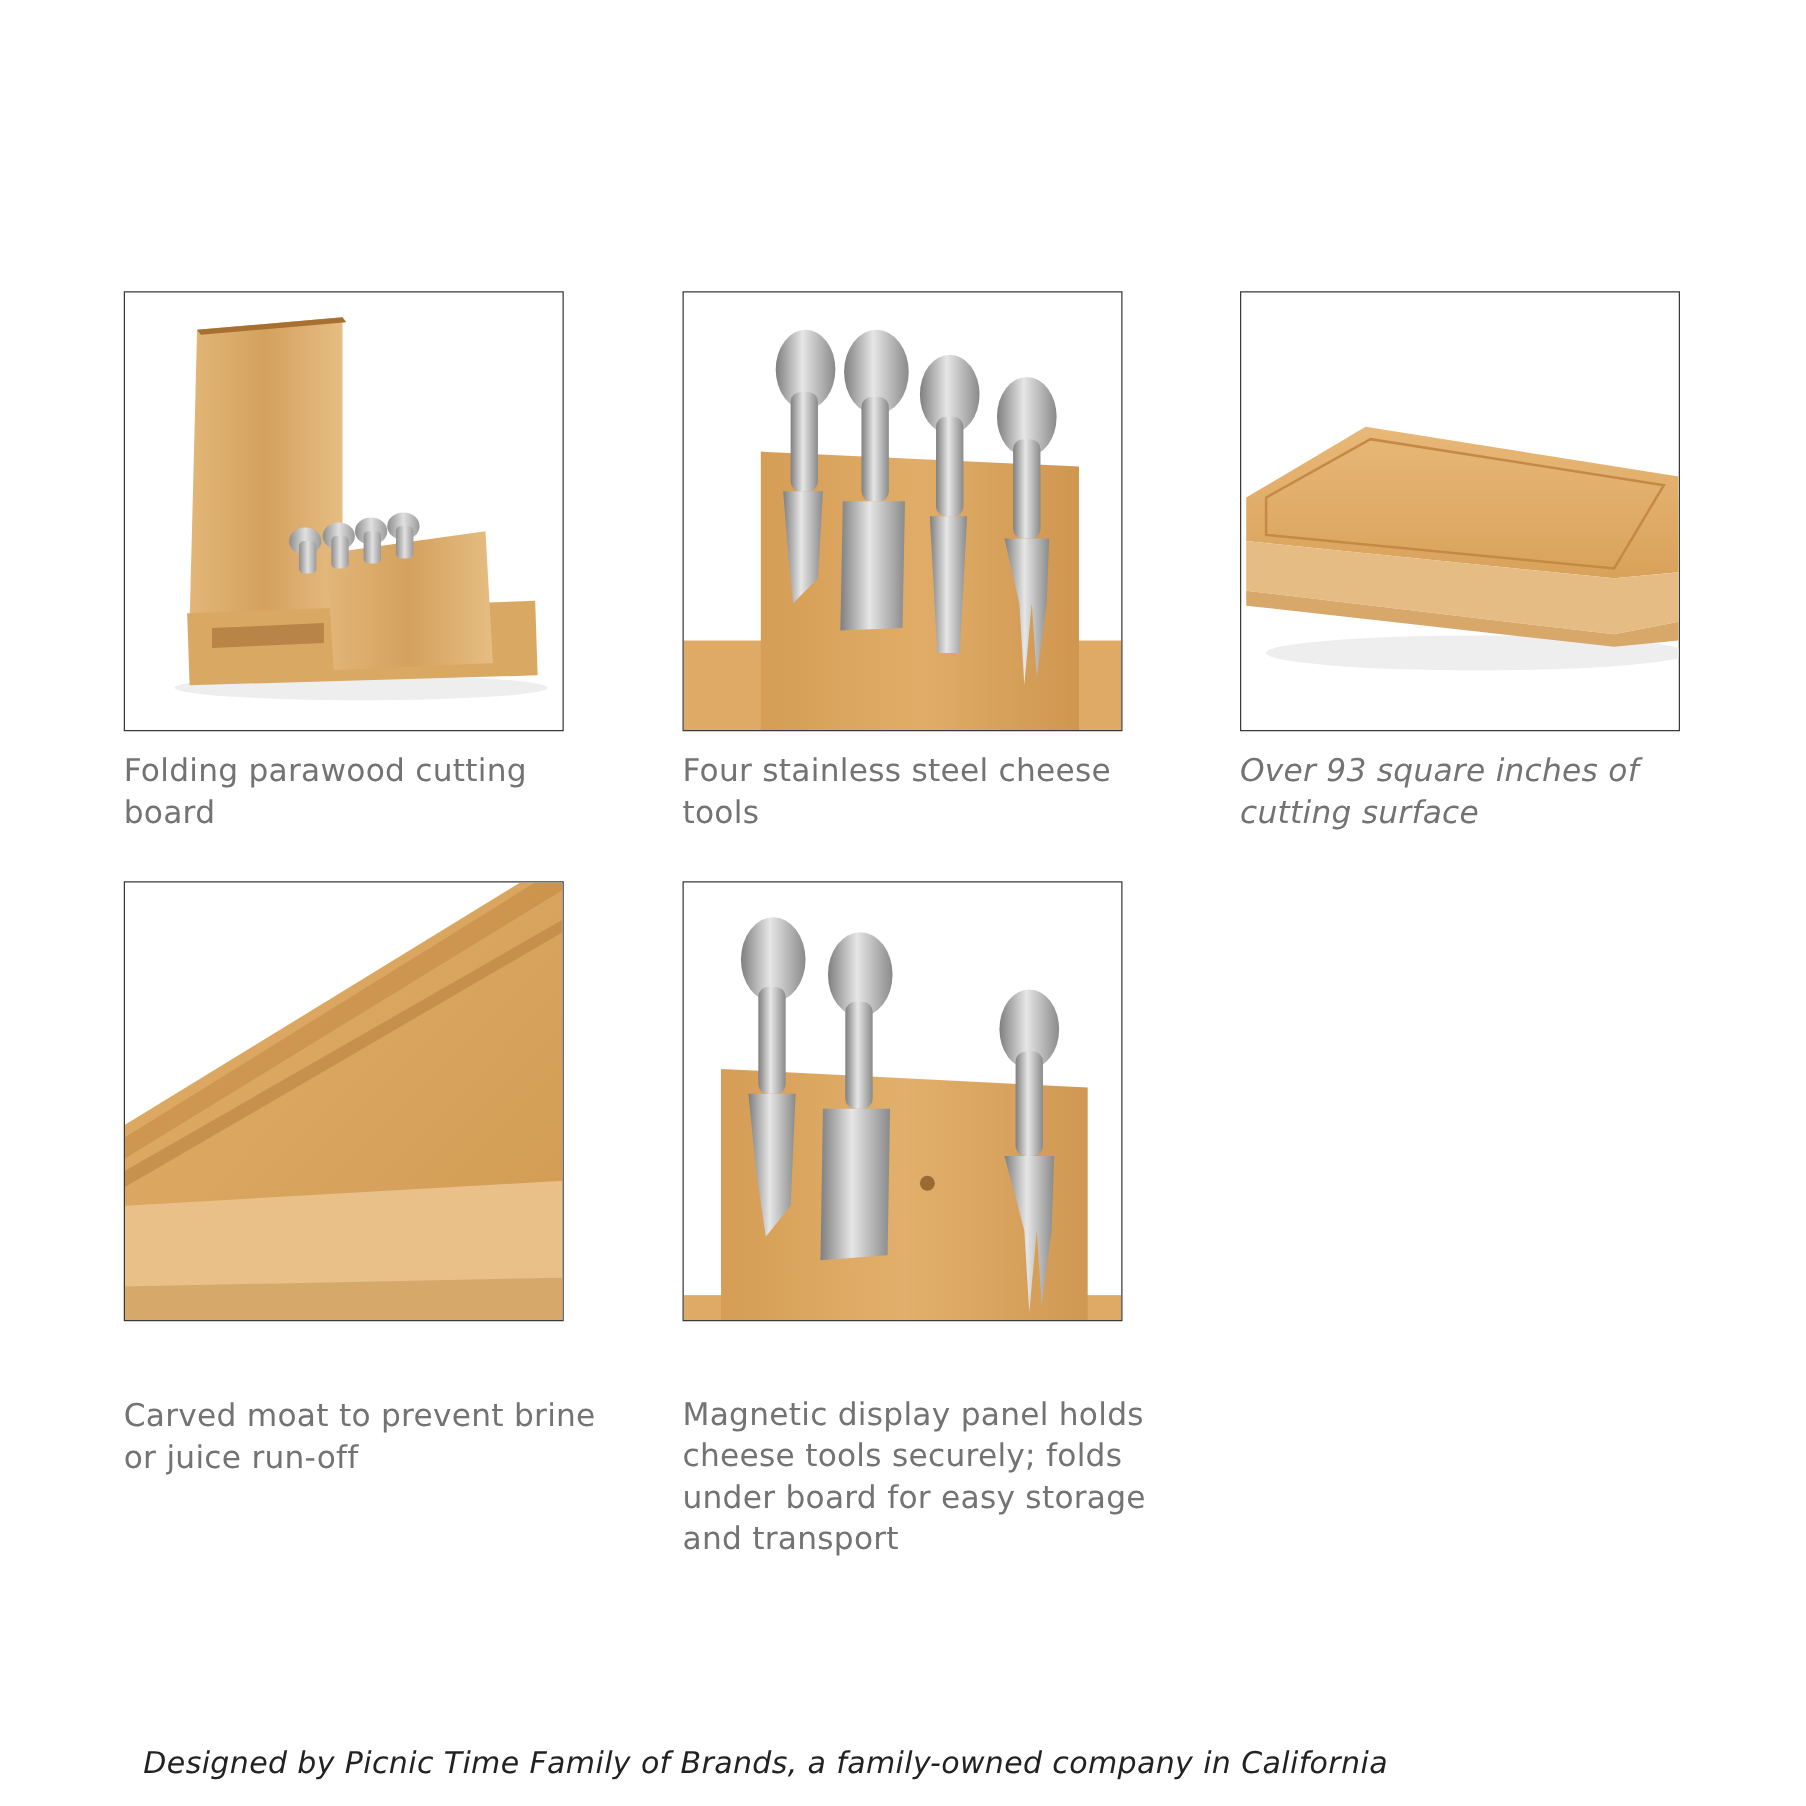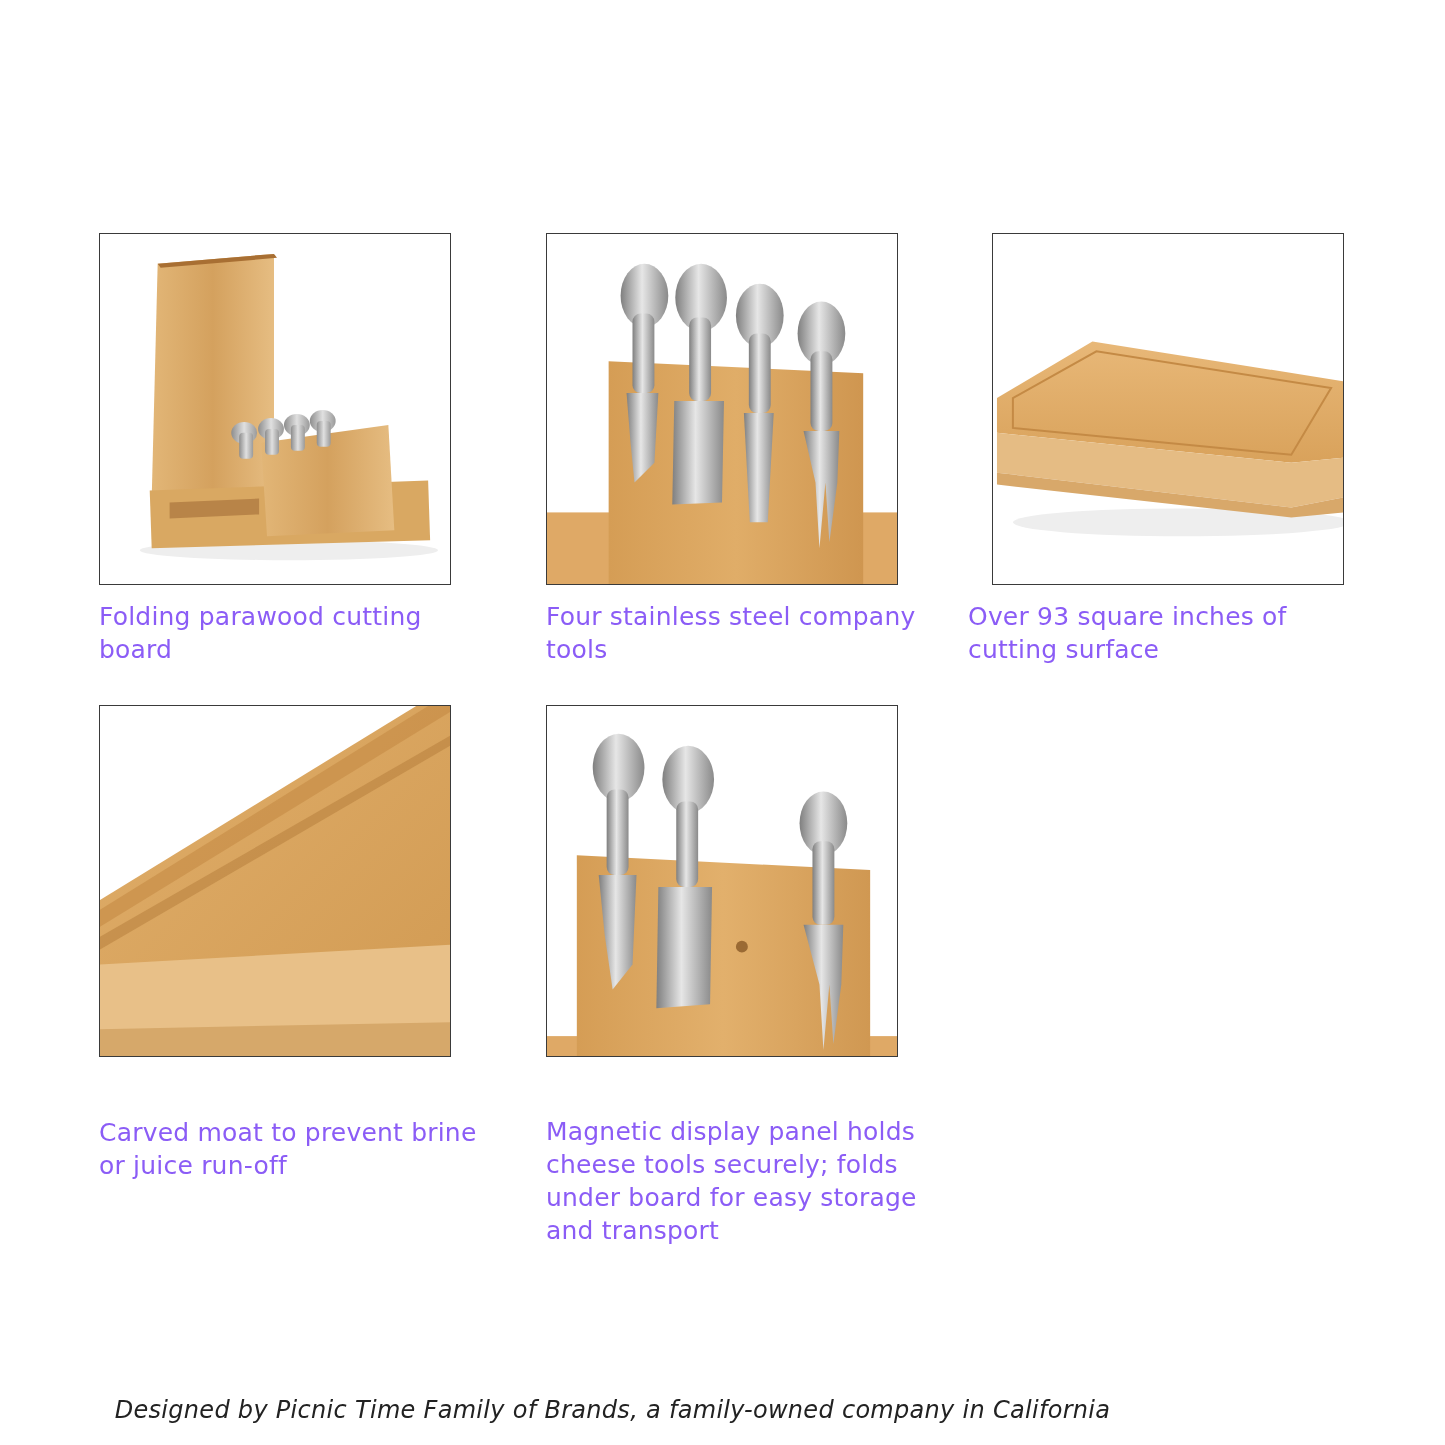--- a/index.html
+++ b/index.html
@@ -2,21 +2,21 @@
 <html><head>
 <meta charset="utf-8">
 <style>
   html, body { margin: 0; padding: 0; background: #ffffff; }
   body { width: 1445px; height: 1445px; position: relative; overflow: hidden;
          font-family: "DejaVu Sans", "Liberation Sans", sans-serif; color: #1f1f1f; }
   .tile { position: absolute; width: 352px; height: 352px; border: 1px solid #3a3a3a;
           box-sizing: border-box; background: #fff; overflow: hidden; }
   .tile svg { width: 100%; height: 100%; display: block; }
   .caption { position: absolute; width: 380px; font-size: 25px; line-height: 33px;
-             letter-spacing: 0.2px; color: #8b5cf6; }
+             letter-spacing: 0.2px; color: #737373; }
   .footer { position: absolute; left: 0; width: 1225px; top: 1396px; text-align: center;
             font-style: italic; font-size: 24px; letter-spacing: 0.3px; color: #222; }
 </style>
 </head>
 <body>
 
 <div class="tile" style="left:99px; top:233px;">
   <svg viewBox="0 0 352 352">
     <defs>
       <linearGradient id="w1" x1="0" x2="1">
@@ -75,38 +75,38 @@
       <polygon points="128,168 178,168 176,270 126,272"></polygon>
       <ellipse cx="214" cy="82" rx="24" ry="32"></ellipse>
         <rect x="203" y="100" width="22" height="80" rx="8"></rect>
       <polygon points="198,180 228,180 222,290 204,290"></polygon>
       <ellipse cx="276" cy="100" rx="24" ry="32"></ellipse>
         <rect x="265" y="118" width="22" height="80" rx="8"></rect>
       <polygon points="258,198 294,198 292,250 284,310 280,250 274,316 270,250"></polygon>
     </g>
   </svg>
 </div>
-<div class="caption" style="left:546px; top:600px;">Four stainless steel company tools</div>
+<div class="caption" style="left:546px; top:600px;">Four stainless steel cheese tools</div>
 
 <div class="tile" style="left:992px; top:233px;">
   <svg viewBox="0 0 352 352">
     <defs>
       <linearGradient id="w3" x1="0" y1="0" x2="0" y2="1">
           <stop offset="0" stop-color="#e8b878"></stop>
           <stop offset="1" stop-color="#d9a25b"></stop>
         </linearGradient>
     </defs>
     <ellipse cx="190" cy="290" rx="170" ry="14" fill="#eee"></ellipse>
     <polygon points="4,165 100,108 352,148 352,225 300,230 4,200" fill="url(#w3)"></polygon>
     <polygon points="20,165 104,118 340,155 300,222 20,195" fill="none" stroke="#c48a45" stroke-width="2"></polygon>
     <polygon points="4,200 300,230 352,225 352,265 300,275 4,240" fill="#e5bc84"></polygon>
     <polygon points="4,240 300,275 352,265 352,280 300,285 4,252" fill="#d8a86a"></polygon>
   </svg>
 </div>
-<div class="caption" style="left:968px; top:600px;">Over 93 square inches of cutting surface</div>
+<div class="caption" style="left:992px; top:600px;font-style:italic;">Over 93 square inches of cutting surface</div>
 
 <div class="tile" style="left:99px; top:705px;">
   <svg viewBox="0 0 352 352">
     <defs>
       <linearGradient id="w4" x1="0" y1="0" x2="1" y2="1">
           <stop offset="0" stop-color="#e0ae6a"></stop>
           <stop offset="1" stop-color="#d19a52"></stop>
         </linearGradient>
     </defs>
     <polygon points="0,195 318,0 352,0 352,352 0,352" fill="url(#w4)"></polygon>

